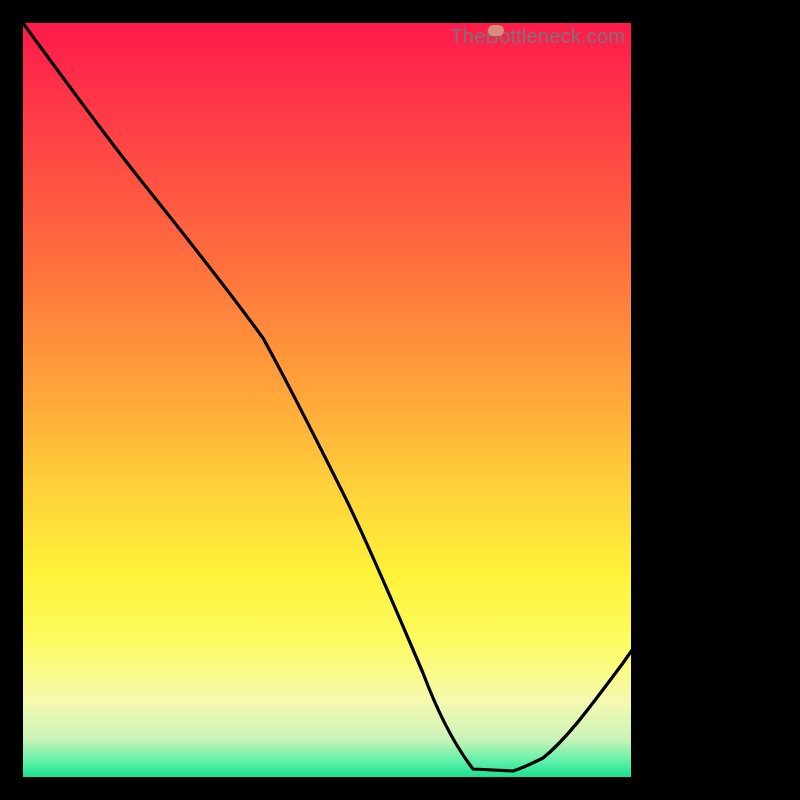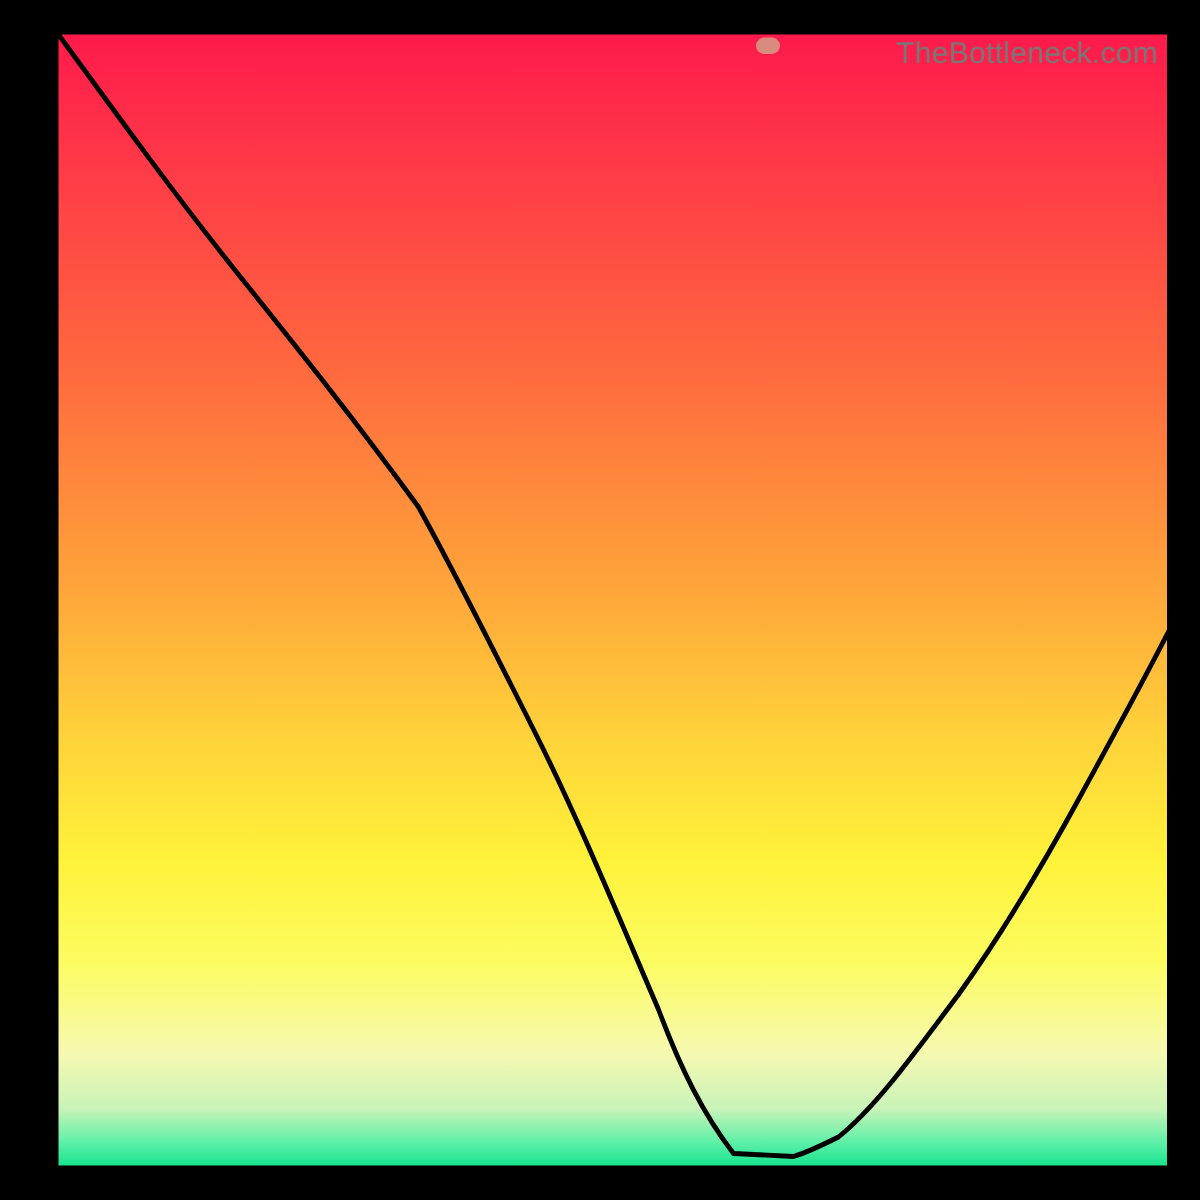--- a/index.html
+++ b/index.html
@@ -16,38 +16,37 @@
     left: 0;
     top: 0;
     width: 800px;
     height: 800px;
     background: #000;
   }
   .plot {
     position: absolute;
     left: 23px;
     top: 23px;
-    width: 739px;
+    width: 608px;
     height: 754px;
     
     background: linear-gradient(
       to bottom,
       #ff1a4b 0%,
       #ff3a47 12%,
       #ff6a3e 30%,
       #ffa23a 48%,
       #ffd23a 62%,
       #fff23a 73%,
       #fcfc60 82%,
       #f6f9b0 90%,
       #c9f3b8 95%,
       #5cf0a8 98%,
       #18e38e 100%
     );
-    margin-left: 16px;
   }
   .watermark {
     position: absolute;
     top: 2px;
     right: 6px;
     color: #777;
     font-size: 20px;
     font-weight: 500;
     letter-spacing: 0.2px;
     user-select: none;

